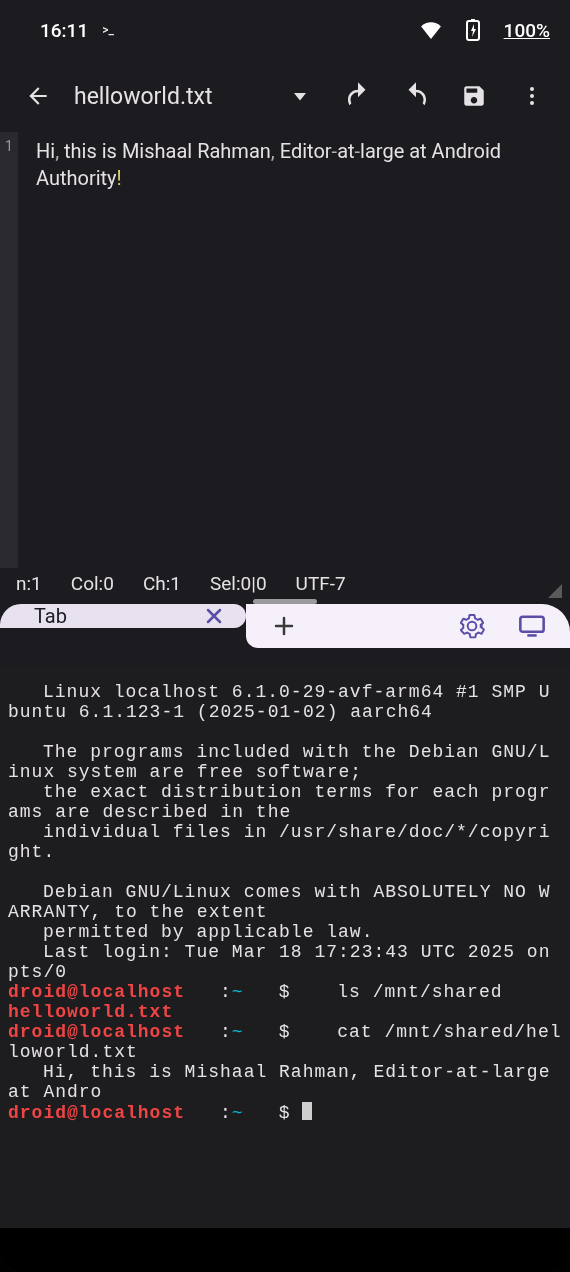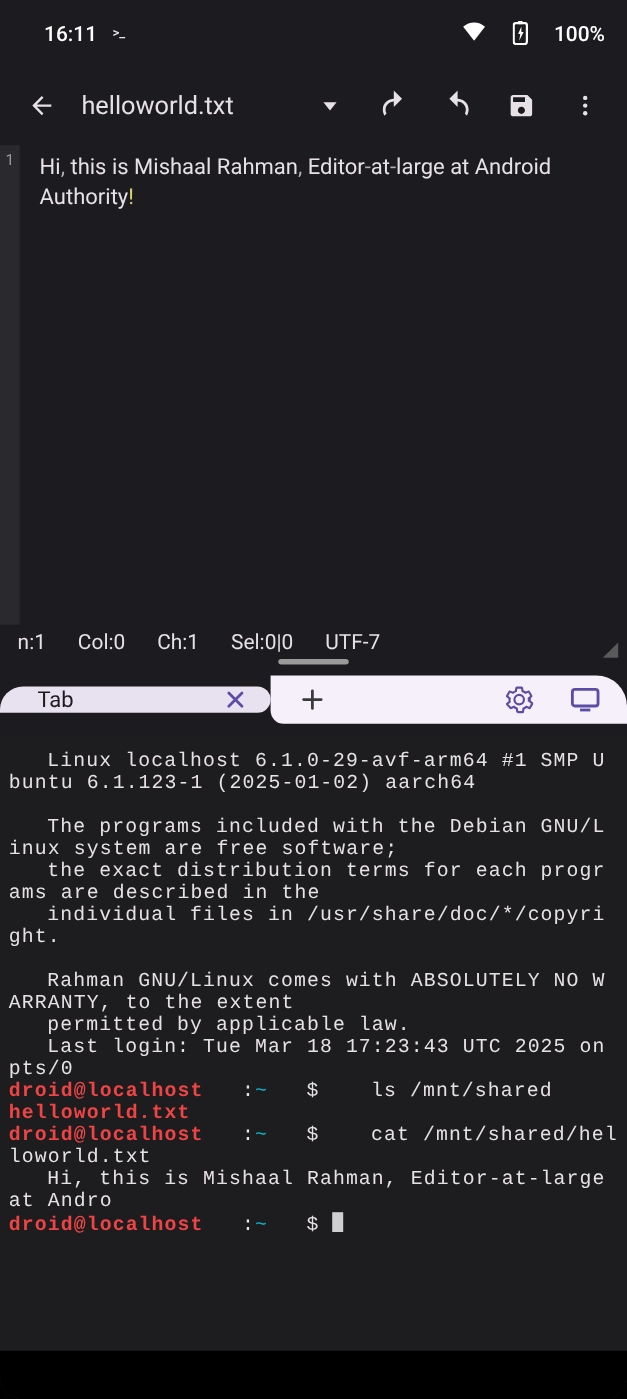--- a/index.html
+++ b/index.html
@@ -4,21 +4,21 @@
 <style>
   * { margin: 0; padding: 0; box-sizing: border-box; }
   html, body { width: 570px; height: 1272px; background: #000; font-family: Roboto, -apple-system, Helvetica, Arial, sans-serif; overflow: hidden; }
 
   .screen { width: 570px; height: 1272px; background: #1c1b1f; display: flex; flex-direction: column; border-radius: 0 0 20px 20px; overflow: hidden; }
 
   
   .status-bar { height: 60px; display: flex; align-items: center; justify-content: space-between; padding: 0 20px 0 40px; color: #fff; font-size: 19px; font-weight: 500; }
   .status-left { display: flex; align-items: center; gap: 14px; justify-content: flex-end; }
   .terminal-glyph { font-size: 12px; opacity: 0.9; }
-  .status-right { display: flex; gap: 24px; }
+  .status-right { display: flex; align-items: center; gap: 24px; text-decoration: underline; }
   .wifi-icon, .battery-icon { display: inline-flex; }
 
   
   .editor-toolbar { height: 72px; display: flex; align-items: center; padding: 0 16px; gap: 8px; }
   .tb-btn { width: 44px; height: 44px; display: flex; align-items: center; justify-content: center; color: #e6e1e5; background: none; border: none; cursor: pointer; }
   .tb-title { flex: 0 0 auto; color: #e6e1e5; font-size: 23px; font-weight: 400; margin-left: 6px; }
   .tb-spacer { flex: 1; }
   .tb-group { display: flex; align-items: center; gap: 14px; }
 
   
@@ -29,21 +29,21 @@
   .code-area .dash { color: #b0b0b0; }
   .code-area .excl { color: #d9d36a; }
 
   
   .editor-status { height: 30px; color: #e6e1e5; font-size: 19px; padding: 0 16px; display: flex; align-items: center; gap: 29px; position: relative; }
   .editor-status .handle { position: absolute; left: 50%; transform: translateX(-50%); bottom: -6px; width: 64px; height: 5px; background: #9a9a9a; border-radius: 3px; }
   .editor-status .corner { position: absolute; right: 8px; bottom: 0; width: 0; height: 0; border-left: 14px solid transparent; border-bottom: 14px solid #5a5a5a; }
 
   
   .terminal-wrap { flex: 1; display: flex; flex-direction: column; margin-top: 6px; }
-  .term-tabs { height: 64px; display: flex; align-items: center; }
+  .term-tabs { height: 64px; display: flex; align-items: flex-start; }
   .term-tab { flex: 0 0 246px; background: #e8e1ef; border-top-left-radius: 28px; border-top-right-radius: 16px; border-bottom-right-radius: 16px; display: flex; align-items: center; justify-content: space-between; padding: 0 20px 0 34px; cursor: pointer; }
   .term-tab-label { color: #1c1b1f; font-size: 20px; }
   .term-tab-close { color: #5b4da6; display: flex; }
   .term-tabs-rest { flex: 1; background: #f6f0fa; border-top-right-radius: 28px; display: flex; align-items: center; padding: 0 16px 0 16px; gap: 16px; border-bottom-left-radius: 12px; }
   .term-tabs-rest .spacer { flex: 1; }
   .term-icon-btn { width: 44px; height: 44px; display: flex; align-items: center; justify-content: center; background: none; border: none; cursor: pointer; color: #5b4da6; }
 
   .terminal-body { flex: 1; background: #1d1d20; padding: 14px 8px 8px 8px; font-family: "Menlo", "Consolas", "Courier New", monospace; font-size: 18px; line-height: 20px; color: #e6e1e5; letter-spacing: 1px; white-space: pre-wrap; word-break: break-all; }
   .g { color: #ef4444; font-weight: 700; }
   .c { color: #00bcd4; }
@@ -167,21 +167,21 @@
         </button>
       </div>
     </div>
 
     <div class="terminal-body"><span class="w">Linux localhost 6.1.0-29-avf-arm64 #1 SMP Ubuntu 6.1.123-1 (2025-01-02) aarch64</span>
 <span class="w"></span>
 <span class="w">The programs included with the Debian GNU/Linux system are free software;</span>
 <span class="w">the exact distribution terms for each programs are described in the</span>
 <span class="w">individual files in /usr/share/doc/*/copyright.</span>
 <span class="w"></span>
-<span class="w">Rahman GNU/Linux comes with ABSOLUTELY NO WARRANTY, to the extent</span>
+<span class="w">Debian GNU/Linux comes with ABSOLUTELY NO WARRANTY, to the extent</span>
 <span class="w">permitted by applicable law.</span>
 <span class="w">Last login: Tue Mar 18 17:23:43 UTC 2025 on pts/0</span>
 <span class="g">droid@localhost</span><span class="w">:</span><span class="c">~</span><span class="w">$ </span><span class="w">ls /mnt/shared</span>
 <span class="g">helloworld.txt</span>
 <span class="g">droid@localhost</span><span class="w">:</span><span class="c">~</span><span class="w">$ </span><span class="w">cat /mnt/shared/helloworld.txt</span>
 <span class="w">Hi, this is Mishaal Rahman, Editor-at-large at Andro</span>
 <span class="g">droid@localhost</span><span class="w">:</span><span class="c">~</span><span class="w">$ </span><span class="cursor-block"></span></div>
   </div>
 
   <div class="nav-bar"></div>

